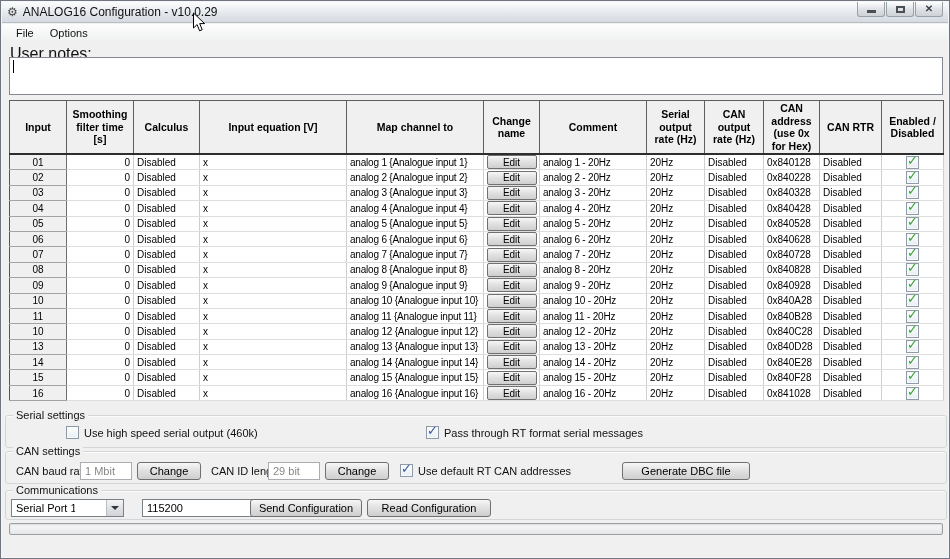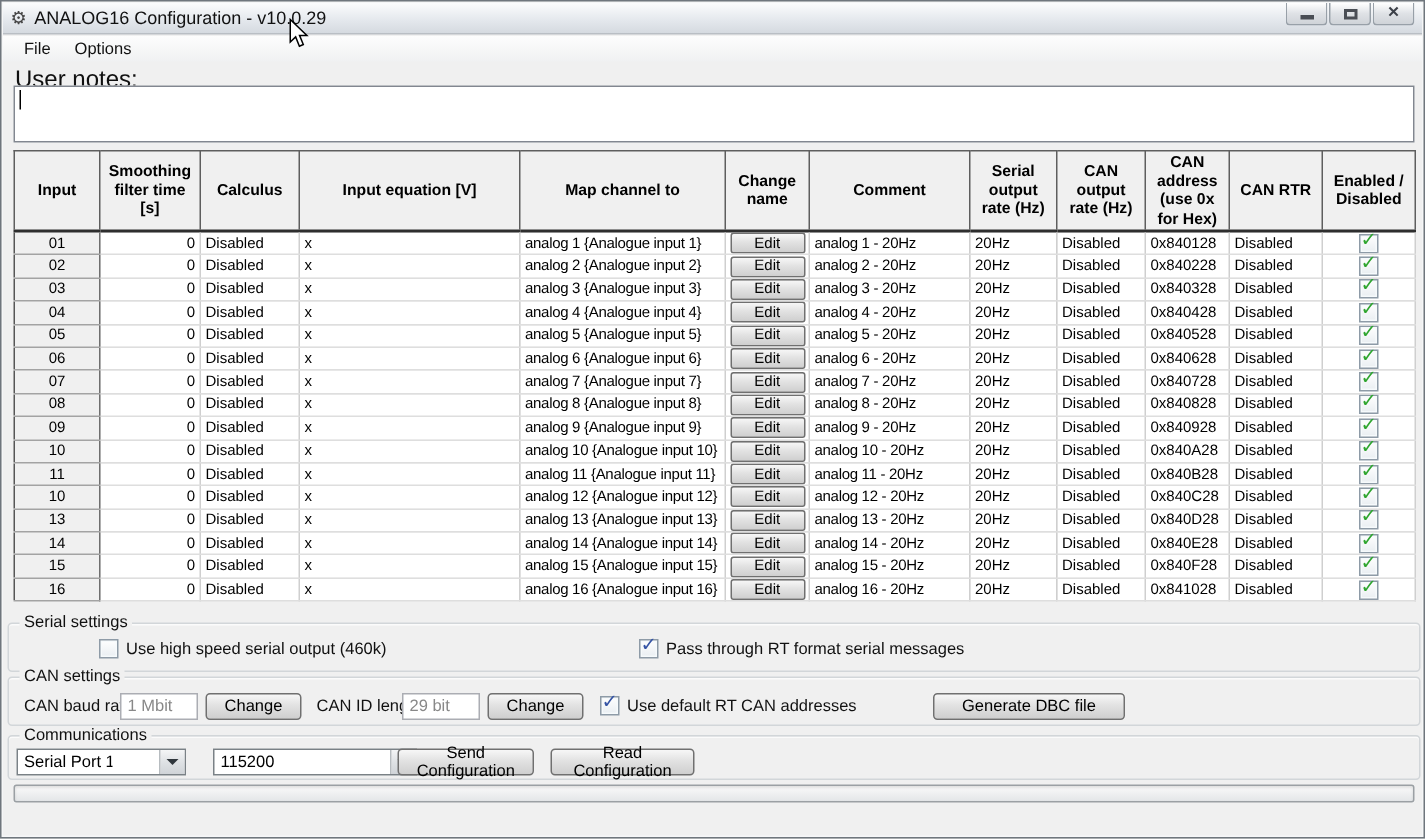--- a/index.html
+++ b/index.html
@@ -541,22 +541,22 @@
   <div class="groupbox gb-comms">
     <span class="gb-label">Communications</span>
     <div class="combo" style="left:5px; top:8px; width:113px;">
       <span class="combo-text">Serial Port 1</span>
       <span class="combo-arrow"></span>
     </div>
     <div class="combo" style="left:124px; top:8px; width:136px;margin-left:12px;">
       <span class="combo-text">115200</span>
       <span class="combo-arrow"></span>
     </div>
-    <button class="btn gb-btn" style="left:259px; top:8px; width:91px;">Send Configuration</button>
-    <button class="btn gb-btn" style="left:361px; top:8px; width:96px;">Read Configuration</button>
+    <button class="btn gb-btn" style="left:244px; top:8px; width:112px;">Send Configuration</button>
+    <button class="btn gb-btn" style="left:361px; top:8px; width:124px;">Read Configuration</button>
   </div>
 
   <div class="progress"></div>
 
 </div>
 
 <svg class="cursor" width="14" height="21" viewBox="0 0 14 21">
   <path d="M1.5 1 L1.5 16 L5.1 12.6 L7.6 18.8 L10.2 17.7 L7.7 11.6 L12.6 11.6 Z" fill="#ffffff" stroke="#000000" stroke-width="1"></path>
 </svg>
 

